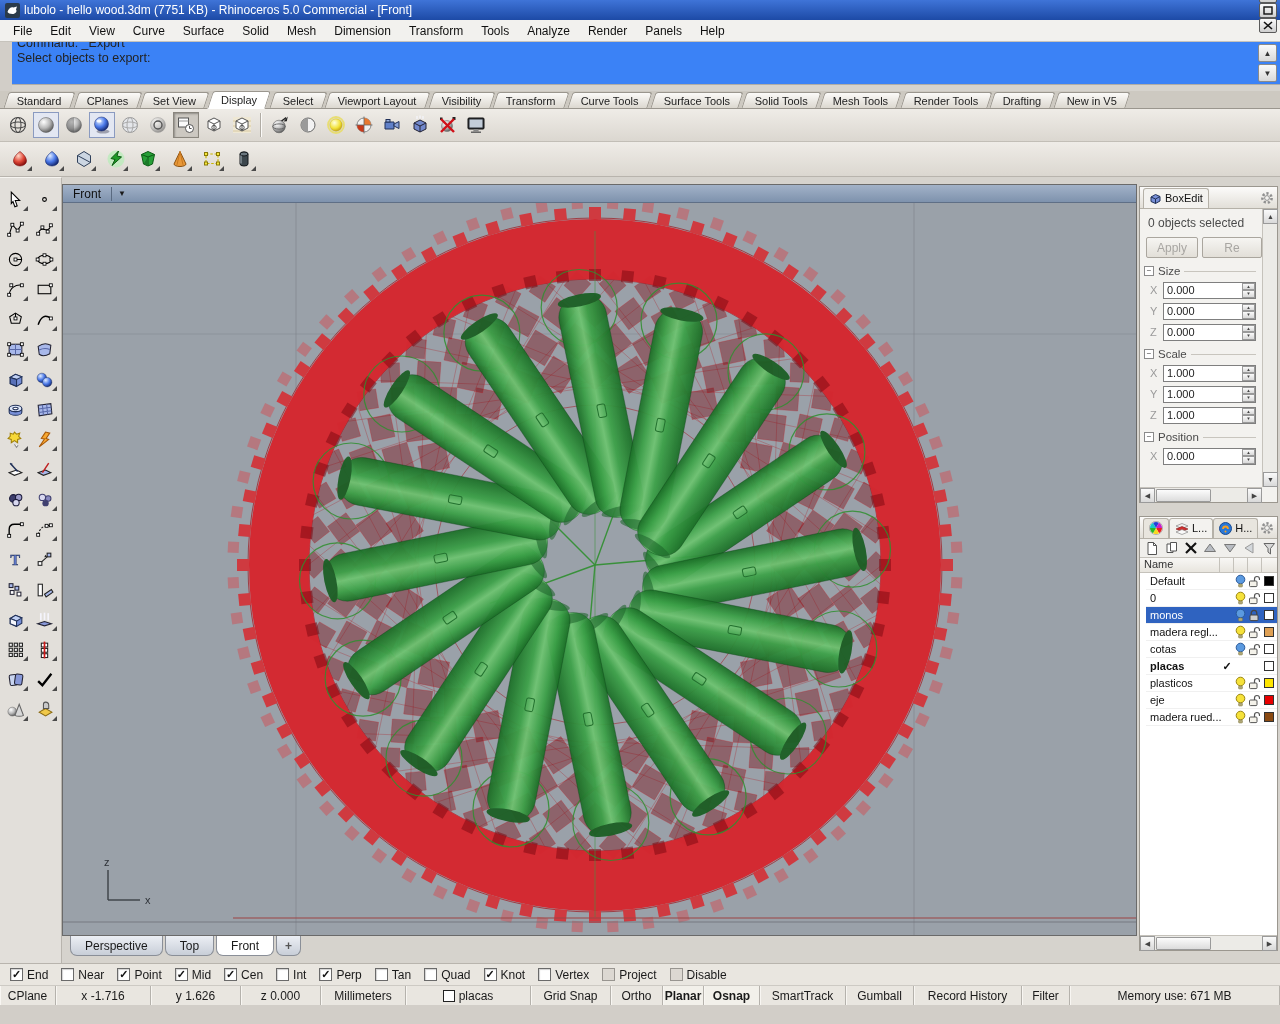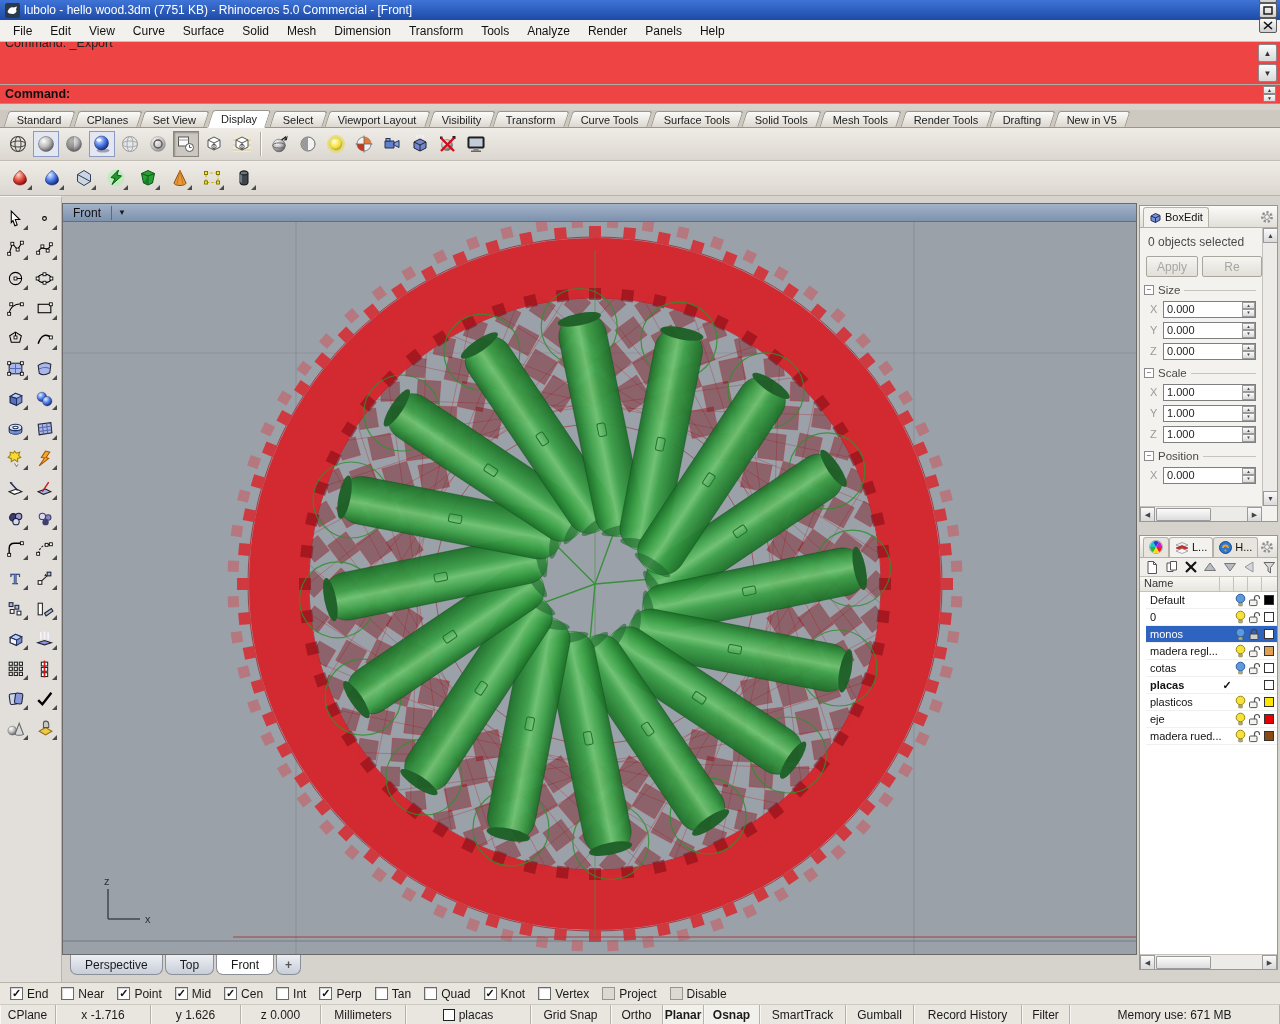--- a/index.html
+++ b/index.html
@@ -11,21 +11,21 @@
   #titlebar { height:20px; background:linear-gradient(#3f74d8,#1d4aa6); display:flex; align-items:center; padding:0 3px; }
   #app-icon { width:15px; height:15px; margin:0 4px 0 2px; }
   #title-text { color:#fff; font-size:12px; flex:1; white-space:nowrap; overflow:hidden; }
   .win-btn { width:18px; height:15px; margin-left:2px; background:linear-gradient(#fbfbfb,#cfcfcf); border:1px solid #5a5a5a; border-radius:2px; display:flex; align-items:center; justify-content:center; }
 
   
   #menubar { height:22px; background:#f2f1ee; border-bottom:1px solid #c6c3bc; display:flex; align-items:center; padding-left:4px; }
   .menu-item { padding:2px 9px; font-size:12px; color:#111; cursor:default; }
 
   
-  #cmdarea { background:#ef4444; }
+  #cmdarea { background:#3b82f6;margin-left:12px; }
   #cmd-history { height:43px; position:relative; overflow:hidden; border-bottom:1px solid #b0ada6; padding-left:5px; }
   .cmd-line { font-size:12.5px; line-height:15px; color:#222; }
   .cmd-line.clip { margin-top:-6px; }
   #cmd-scroll { position:absolute; right:3px; top:2px; }
   .cmd-btn { width:19px; height:18px; margin-bottom:2px; background:linear-gradient(#fafafa,#d9d9d9); border:1px solid #8a8a8a; border-radius:2px; font-size:8px; color:#333; display:flex; align-items:center; justify-content:center; }
   #cmd-prompt { height:19px; display:flex; align-items:center; padding-left:5px; position:relative; border-bottom:1px solid #9a968e; }
   #cmd-prompt .plabel { font-weight:bold; font-size:12.5px; }
   #cmd-spin { position:absolute; right:4px; top:1px; display:flex; flex-direction:column; }
   #cmd-spin span { width:13px; height:8px; font-size:5px; background:linear-gradient(#fafafa,#d9d9d9); border:1px solid #8a8a8a; display:flex; align-items:center; justify-content:center; color:#333; }
   #cmd-gap { height:6px; background:#d6d3cd; }
@@ -199,31 +199,25 @@
       <span class="menu-item">Tools</span>
       <span class="menu-item">Analyze</span>
       <span class="menu-item">Render</span>
       <span class="menu-item">Panels</span>
       <span class="menu-item">Help</span>
     </div>
 
   <div id="cmdarea">
     <div id="cmd-history">
       <div class="cmd-line clip">Command: _Export</div>
+      <div class="cmd-line">Select objects to export:</div>
       <div id="cmd-scroll">
         <div class="cmd-btn">▲</div>
         <div class="cmd-btn">▼</div>
       </div>
-    </div>
-    <div id="cmd-prompt">
-      <span class="plabel">Command:</span>
-      <span id="cmd-spin">
-          <span>▲</span>
-          <span>▼</span>
-        </span>
     </div>
     <div id="cmd-gap"></div>
   </div>
 
   <div id="ribbontabs">
       <div class="rtab">
         <span class="rtab-t">Standard</span>
       </div>
       <div class="rtab">
         <span class="rtab-t">CPlanes</span>

